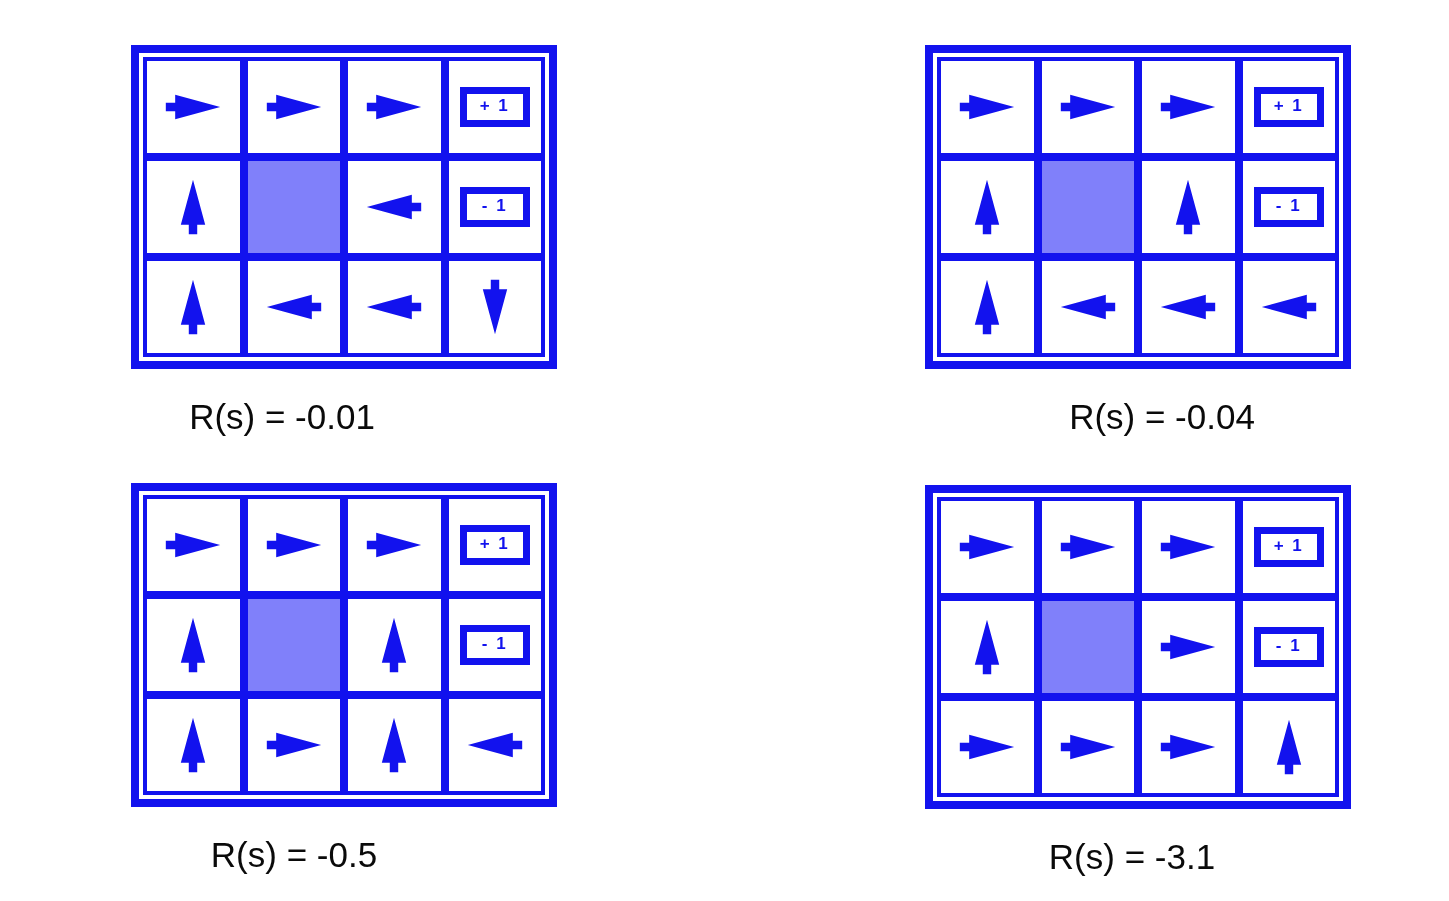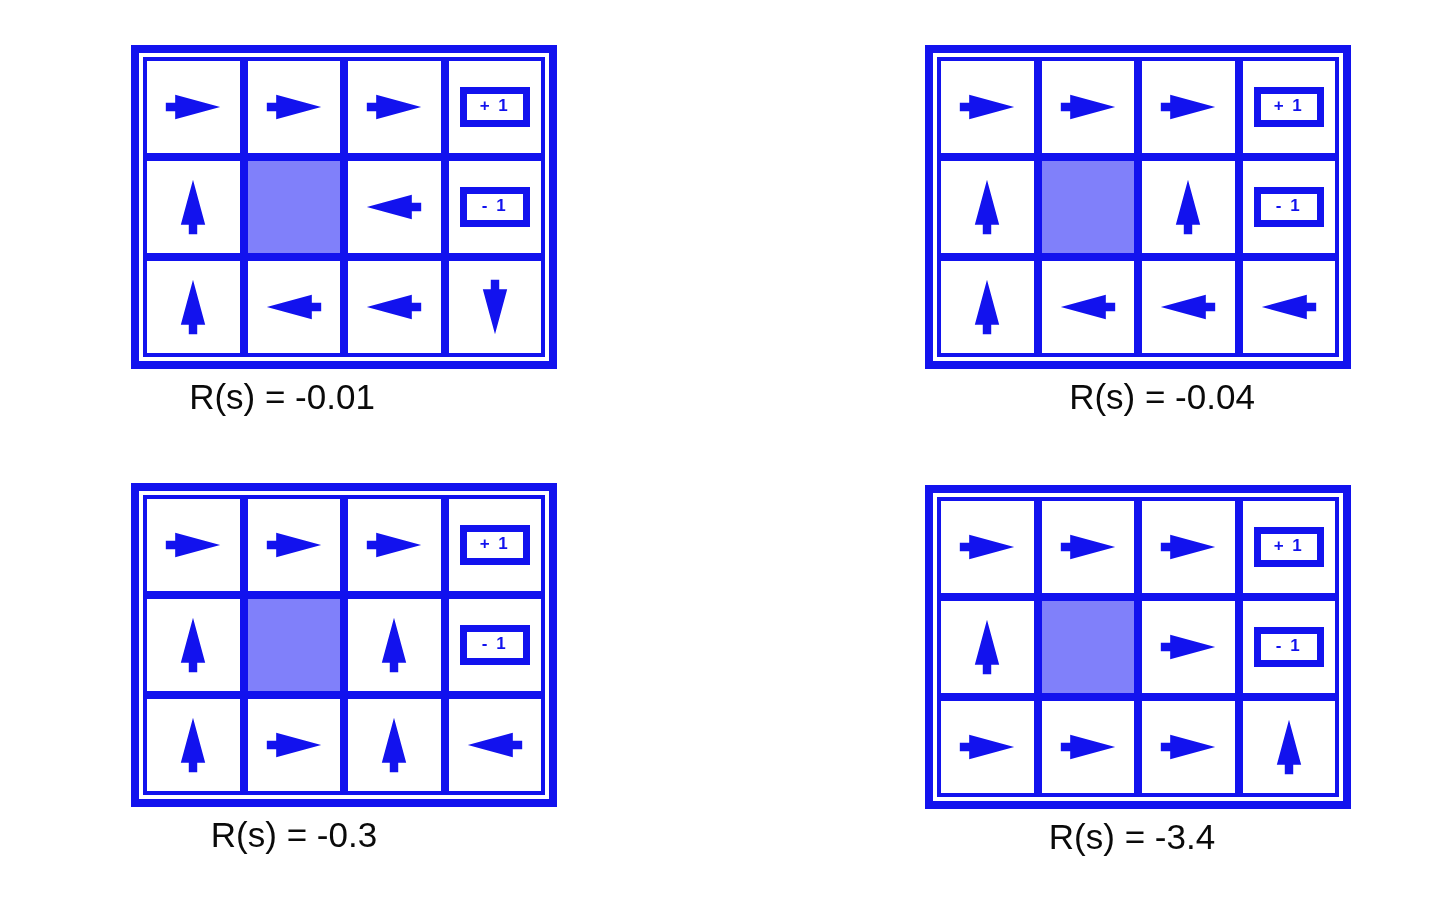--- a/index.html
+++ b/index.html
@@ -51,21 +51,21 @@
     font-size: 17px;
     letter-spacing: 2px;
     display: flex;
     align-items: center;
     justify-content: center;
     padding-bottom: 2px;
   }
 
   .grid-label {
     width: 426px;
-    margin-top: 8px;
+    margin-top: 28px;
     text-align: center;
     font-size: 35px;
     color: #0a0a0a;
   }
   #panel-0 .grid-label { transform: translateX(-62px); }
   #panel-1 .grid-label { transform: translateX(24px); }
   #panel-2 .grid-label { transform: translateX(-50px); }
   #panel-3 .grid-label { transform: translateX(-6px); }
 </style>
 </head>
@@ -289,21 +289,21 @@
         </div>
       </div>
       <div class="cell">
         <div class="arrow arrow-left">
           <svg viewBox="0 0 64 40" width="60" height="38" aria-hidden="true">
             <polygon points="3,15.5 13,15.5 13,7 61,20 13,33 13,24.5 3,24.5"></polygon>
           </svg>
         </div>
       </div>
     </div>
-  <div class="grid-label">R(s) = -0.3</div>
+  <div class="grid-label">R(s) = -0.5</div>
 </div>
 
 <div class="panel" id="panel-3">
   <div class="grid">
       <div class="cell">
         <div class="arrow arrow-right">
           <svg viewBox="0 0 64 40" width="60" height="38" aria-hidden="true">
             <polygon points="3,15.5 13,15.5 13,7 61,20 13,33 13,24.5 3,24.5"></polygon>
           </svg>
         </div>
@@ -365,14 +365,14 @@
         </div>
       </div>
       <div class="cell">
         <div class="arrow arrow-up">
           <svg viewBox="0 0 64 40" width="60" height="38" aria-hidden="true">
             <polygon points="3,15.5 13,15.5 13,7 61,20 13,33 13,24.5 3,24.5"></polygon>
           </svg>
         </div>
       </div>
     </div>
-  <div class="grid-label">R(s) = -3.4</div>
+  <div class="grid-label">R(s) = -3.1</div>
 </div>
 
 </body></html>

